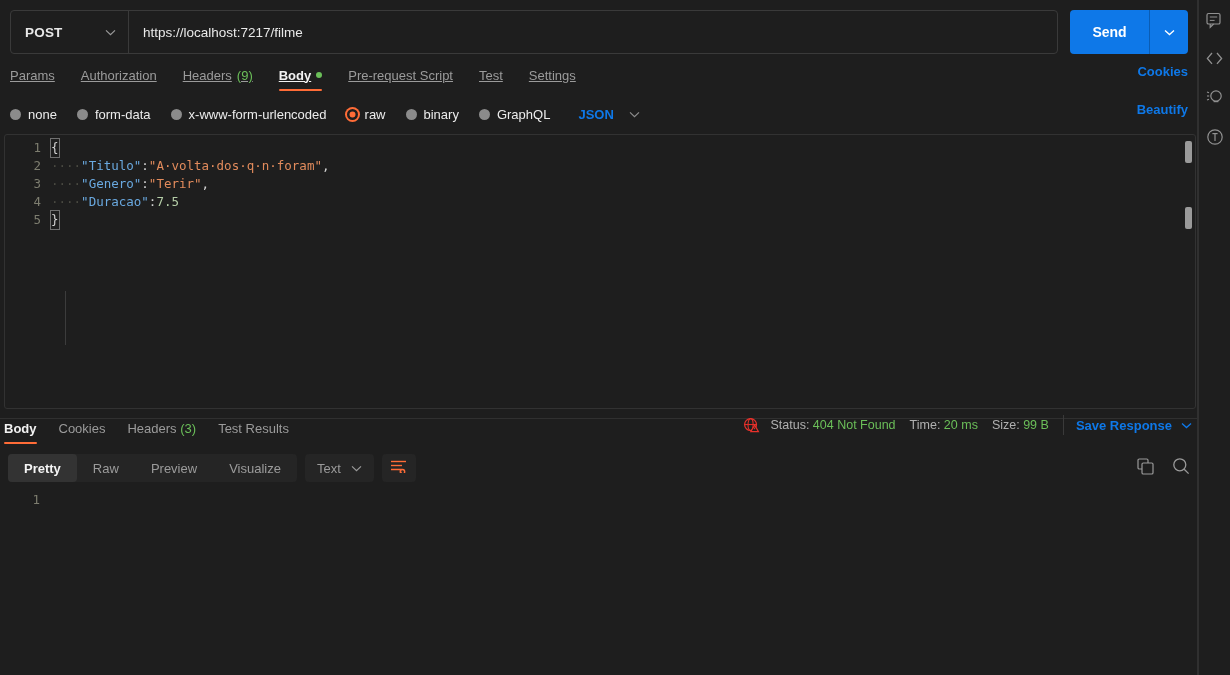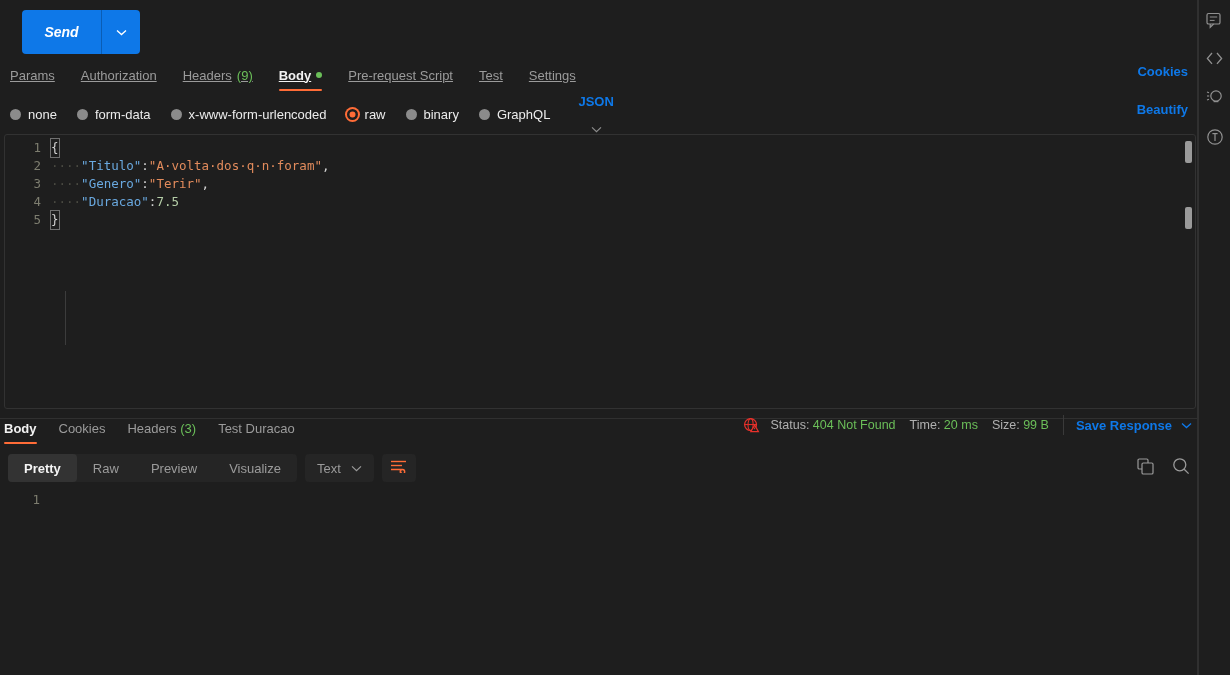--- a/index.html
+++ b/index.html
@@ -40,21 +40,21 @@
     color: #e9e9e9; font-size: 13.5px;
   }
   .sendwrap {
     display: flex; margin-left: 12px;
     border-radius: 4px; overflow: hidden; background: #0e78e8;
     height: 44px;
   }
   .send-btn {
     display: flex; align-items: center; justify-content: center;
     width: 80px; color: #fff; font-size: 14px; font-weight: bold;
-    cursor: pointer; border-right: 1px solid rgba(0,0,0,.22); font-style: italic;
+    cursor: pointer; border-right: 1px solid rgba(0,0,0,.22);
   }
   .send-caret {
     width: 38px; display: flex; align-items: center; justify-content: center;
     color: #fff; font-size: 11px; cursor: pointer;
   }
 
   
   .req-tabs {
     position: relative;
     display: flex; align-items: center;
@@ -81,21 +81,21 @@
   
   .bodytypes {
     position: relative;
     display: flex; align-items: center;
     margin: 8px 0 0 10px; width: 1178px; height: 24px;
   }
   .radio-item { display: flex; align-items: center; gap: 7px; margin-right: 20px; cursor: pointer; }
   .radio { width: 11px; height: 11px; border-radius: 50%; background: #8b8b8b; }
   .radio.on { background: #ff6c37; box-shadow: inset 0 0 0 2.5px #1e1e1e, 0 0 0 2px #ff6c37; }
   .radio-label { color: #ececec; font-size: 13px; }
-  .json-sel { display: flex; align-items: center; gap: 15px; margin-left: 8px; cursor: pointer; flex-direction: column; }
+  .json-sel { display: flex; align-items: center; gap: 15px; margin-left: 8px; cursor: pointer; }
   .json-sel .t { color: #0e78e8; font-size: 13px; font-weight: bold; }
 
   
   .editor {
     position: relative;
     margin: 8px 0 0 4px;
     width: 1192px; height: 275px;
     background: #1e1e1e;
     border: 1px solid #323232;
     border-radius: 3px;
@@ -189,20 +189,33 @@
   .rail .ri { cursor:pointer; opacity:.72; display:flex; align-items:center; justify-content:center; }
   .edge { position:absolute; right:0; top:0; width:1px; height:675px; background:#303030; }
 </style>
 </head>
 <body>
 
 <div class="app">
   <div class="main-col">
 
     <div class="urlbar">
+      <div class="method-url">
+        <div class="method">
+          <span class="method-label">POST</span>
+          <span class="chev">
+            <svg width="11" height="7" viewBox="0 0 11 7">
+                <path d="M1 1.4 L5.5 5.6 L10 1.4" fill="none" stroke="#9a9a9a" stroke-width="1.2"></path>
+              </svg>
+          </span>
+        </div>
+        <div class="url-input">
+          <span>https://localhost:7217/filme</span>
+        </div>
+      </div>
       <div class="sendwrap">
         <div class="send-btn">Send</div>
         <div class="send-caret">
           <svg width="11" height="7" viewBox="0 0 11 7">
               <path d="M1 1.4 L5.5 5.6 L10 1.4" fill="none" stroke="#ffffff" stroke-width="1.3"></path>
             </svg>
         </div>
       </div>
     </div>
 
@@ -318,21 +331,21 @@
           <span>Body</span>
         </div>
         <div class="rsp-tab">
           <span>Cookies</span>
         </div>
         <div class="rsp-tab">
           <span>Headers</span>
           <span class="count-badge">(3)</span>
         </div>
         <div class="rsp-tab">
-          <span>Test Duracao</span>
+          <span>Test Results</span>
         </div>
 
         <div class="meta">
           <span class="plainicon" style="margin-right:10px">
             <svg width="17" height="17" viewBox="0 0 18 18">
               <circle cx="8" cy="8" r="6.3" fill="none" stroke="#e8312b" stroke-width="1.3"></circle>
               <ellipse cx="8" cy="8" rx="2.7" ry="6.3" fill="none" stroke="#e8312b" stroke-width="1.1"></ellipse>
               <line x1="1.8" y1="8" x2="14.2" y2="8" stroke="#e8312b" stroke-width="1.1"></line>
               <path d="M12.3 8.6 L16.3 15.4 L8.3 15.4 Z" fill="#1e1e1e" stroke="#e8312b" stroke-width="1.3"></path>
               <line x1="12.3" y1="11" x2="12.3" y2="13" stroke="#e8312b" stroke-width="1.1"></line>

